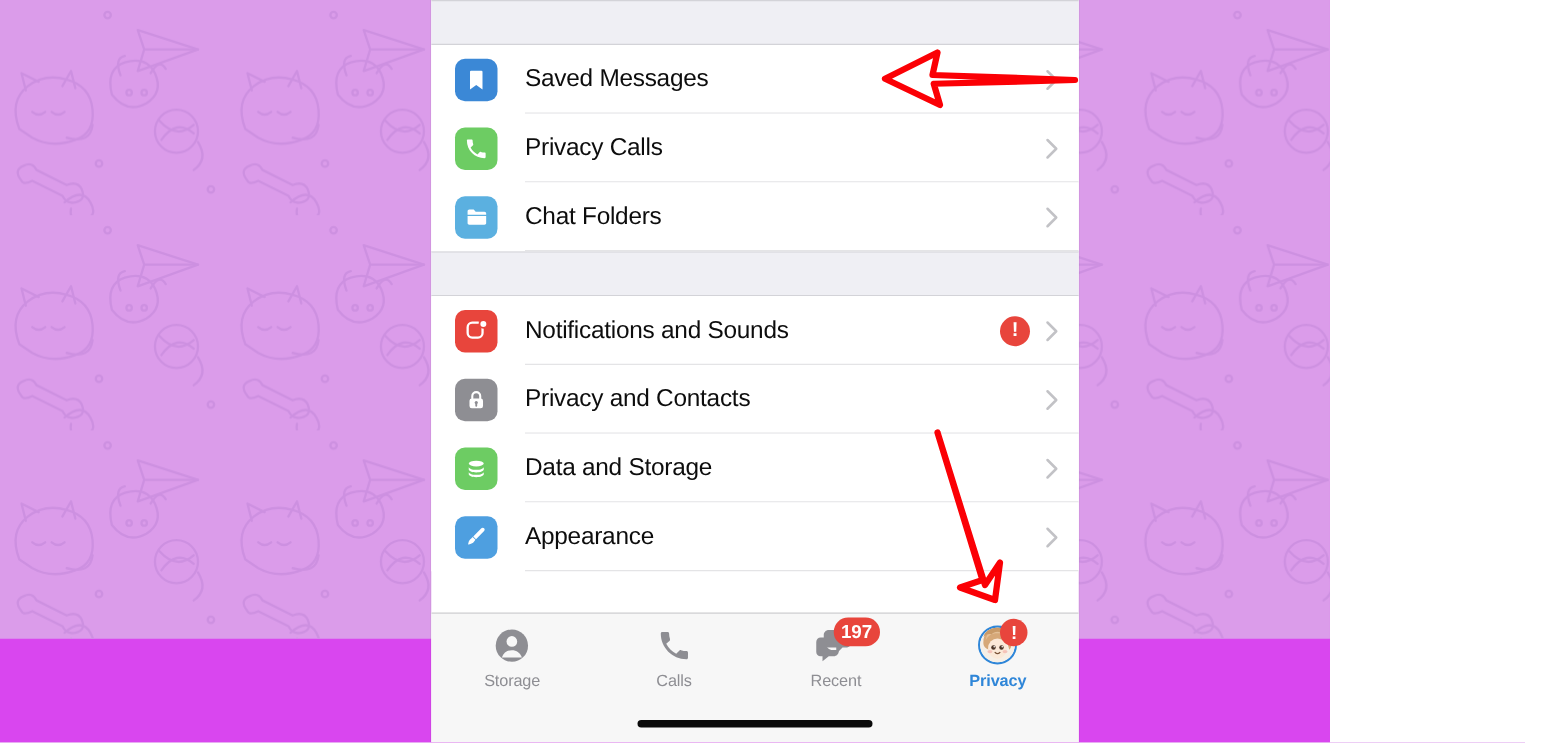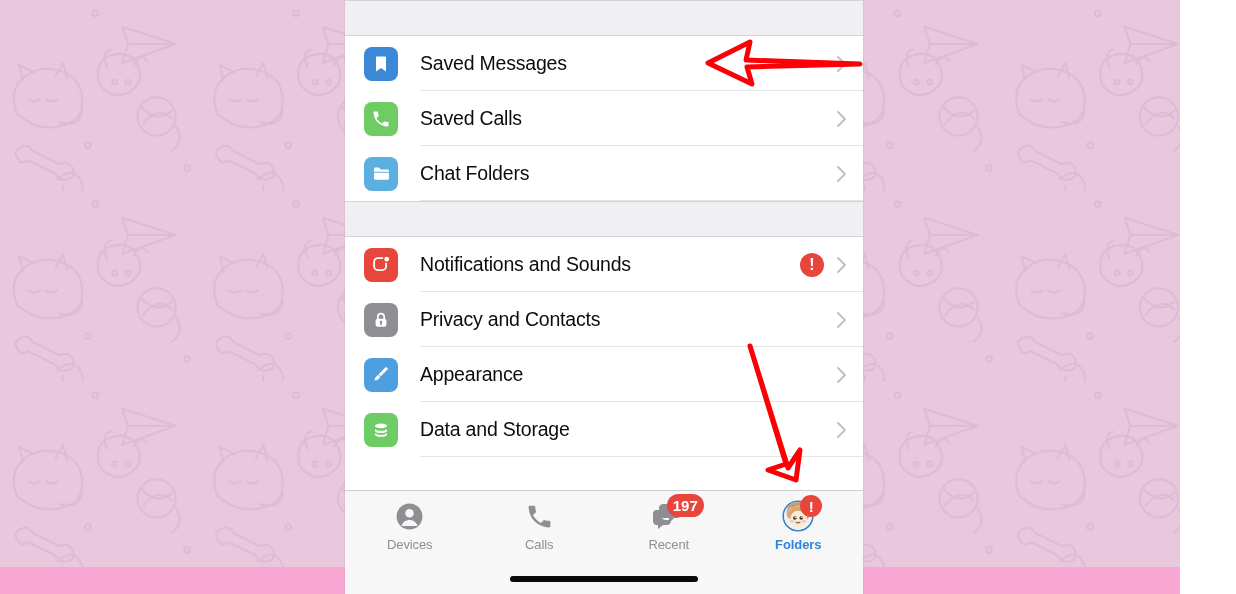--- a/index.html
+++ b/index.html
@@ -6,23 +6,23 @@
 
   html, body {
     width: 1236px;
     height: 594px;
     overflow: hidden;
     font-family: "Liberation Sans", sans-serif;
   }
 
   #canvas {
     position: relative;
-    width: 1180px;
+    width: 1064px;
     height: 594px;
-    background-color: #f9a8d4;
+    background-color: #d946ef;
     overflow: hidden;
   }
 
   
   #wallpaper {
     position: absolute;
     inset: 0;
     opacity: 0.55;
   }
 
@@ -263,21 +263,21 @@
           <path d="M2 2 L9 9 L2 16"></path>
         </svg>
       </div>
 
       <div class="row">
         <div class="row-icon" style="background:#6dcc63">
           <svg width="20" height="20" viewBox="0 0 24 24" fill="#ffffff">
             <path d="M6.6 10.8c1.5 2.9 3.7 5.1 6.6 6.6l2.2-2.2c.3-.3.7-.4 1-.2 1.1.4 2.4.6 3.6.6.6 0 1 .4 1 1V20c0 .6-.4 1-1 1C10.6 21 3 13.4 3 4c0-.6.4-1 1-1h3.5c.6 0 1 .4 1 1 0 1.3.2 2.5.6 3.6.1.4 0 .8-.2 1.1l-2.3 2.1z"></path>
           </svg>
         </div>
-        <div class="row-label">Saved Calls</div>
+        <div class="row-label">Privacy Calls</div>
         <svg class="chevron" viewBox="0 0 11 18" fill="none" stroke="#c2c2c6" stroke-width="2" stroke-linecap="round" stroke-linejoin="round">
           <path d="M2 2 L9 9 L2 16"></path>
         </svg>
       </div>
 
 
       <div class="row last">
         <div class="row-icon" style="background:#5bb0e0">
           <svg width="21" height="21" viewBox="0 0 24 24" fill="#ffffff">
             <path d="M3.5 6.8c0-.9.7-1.6 1.6-1.6h4l1.8 2.2h8c.9 0 1.6.7 1.6 1.6v1H3.5v-3.2z"></path>
@@ -318,60 +318,60 @@
             <circle cx="12" cy="14.4" r="1.5" fill="#8e8e93" stroke="none"></circle>
             <path d="M12 15.3v2.2" stroke="#8e8e93" stroke-width="1.8"></path>
           </svg>
         </div>
         <div class="row-label">Privacy and Contacts</div>
         <svg class="chevron" viewBox="0 0 11 18" fill="none" stroke="#c2c2c6" stroke-width="2" stroke-linecap="round" stroke-linejoin="round">
           <path d="M2 2 L9 9 L2 16"></path>
         </svg>
       </div>
 
-      <div class="row last">
-        <div class="row-icon" style="background:#4e9fe0">
-          <svg width="21" height="21" viewBox="0 0 24 24" fill="#ffffff">
-            <path d="M18.6 4.2c.7.7.7 1.8 0 2.5l-7.4 7.4-2.5-2.5 7.4-7.4c.7-.7 1.8-.7 2.5 0z"></path>
-            <path d="M8.2 12.2l2.5 2.5-1.4 1.8c-.9 1.2-2.3 2-3.8 2.2l-1.6.2.4-1.6c.3-1.5 1.1-2.8 2.3-3.7z"></path>
-          </svg>
-        </div>
-        <div class="row-label">Appearance</div>
-        <svg class="chevron" viewBox="0 0 11 18" fill="none" stroke="#c2c2c6" stroke-width="2" stroke-linecap="round" stroke-linejoin="round">
-          <path d="M2 2 L9 9 L2 16"></path>
-        </svg>
-      </div>
-
       <div class="row">
         <div class="row-icon" style="background:#6dcc63">
           <svg width="20" height="20" viewBox="0 0 24 24" fill="#ffffff">
             <ellipse cx="12" cy="7" rx="7.2" ry="2.8"></ellipse>
             <path d="M4.8 10.2c0 1.5 3.2 2.8 7.2 2.8s7.2-1.3 7.2-2.8v2.6c0 1.5-3.2 2.8-7.2 2.8s-7.2-1.3-7.2-2.8z"></path>
             <path d="M4.8 15c0 1.5 3.2 2.8 7.2 2.8s7.2-1.3 7.2-2.8v2.3c0 1.5-3.2 2.8-7.2 2.8s-7.2-1.3-7.2-2.8z"></path>
           </svg>
         </div>
         <div class="row-label">Data and Storage</div>
         <svg class="chevron" viewBox="0 0 11 18" fill="none" stroke="#c2c2c6" stroke-width="2" stroke-linecap="round" stroke-linejoin="round">
           <path d="M2 2 L9 9 L2 16"></path>
         </svg>
       </div>
 
+      <div class="row last">
+        <div class="row-icon" style="background:#4e9fe0">
+          <svg width="21" height="21" viewBox="0 0 24 24" fill="#ffffff">
+            <path d="M18.6 4.2c.7.7.7 1.8 0 2.5l-7.4 7.4-2.5-2.5 7.4-7.4c.7-.7 1.8-.7 2.5 0z"></path>
+            <path d="M8.2 12.2l2.5 2.5-1.4 1.8c-.9 1.2-2.3 2-3.8 2.2l-1.6.2.4-1.6c.3-1.5 1.1-2.8 2.3-3.7z"></path>
+          </svg>
+        </div>
+        <div class="row-label">Appearance</div>
+        <svg class="chevron" viewBox="0 0 11 18" fill="none" stroke="#c2c2c6" stroke-width="2" stroke-linecap="round" stroke-linejoin="round">
+          <path d="M2 2 L9 9 L2 16"></path>
+        </svg>
+      </div>
+
     </div>
 
     <div id="tabbar">
 
       <div class="tab">
         <div class="tab-icon">
           <svg width="31" height="31" viewBox="0 0 24 24" fill="#8e8e93">
             <circle cx="12" cy="12" r="10"></circle>
             <circle cx="12" cy="9.4" r="3.3" fill="#f7f7f7"></circle>
             <path d="M5.8 19.4c.9-3 3.3-4.6 6.2-4.6s5.3 1.6 6.2 4.6z" fill="#f7f7f7"></path>
           </svg>
         </div>
-        <div class="tab-label">Devices</div>
+        <div class="tab-label">Storage</div>
       </div>
 
       <div class="tab">
         <div class="tab-icon">
           <svg width="29" height="29" viewBox="0 0 24 24" fill="#8e8e93">
             <path d="M6.6 10.8c1.5 2.9 3.7 5.1 6.6 6.6l2.2-2.2c.3-.3.7-.4 1-.2 1.1.4 2.4.6 3.6.6.6 0 1 .4 1 1V20c0 .6-.4 1-1 1C10.6 21 3 13.4 3 4c0-.6.4-1 1-1h3.5c.6 0 1 .4 1 1 0 1.3.2 2.5.6 3.6.1.4 0 .8-.2 1.1l-2.3 2.1z"></path>
           </svg>
         </div>
         <div class="tab-label">Calls</div>
       </div>
@@ -404,21 +404,21 @@
               <circle cx="15.2" cy="19.5" r="0.7" fill="#ffffff"></circle>
               <circle cx="22" cy="19.5" r="0.7" fill="#ffffff"></circle>
               <ellipse cx="11.6" cy="23.6" rx="2.1" ry="1.3" fill="#f3b6ae" opacity="0.75"></ellipse>
               <ellipse cx="24.4" cy="23.6" rx="2.1" ry="1.3" fill="#f3b6ae" opacity="0.75"></ellipse>
               <path d="M16 24.4q2 1.8 4 0" fill="none" stroke="#7a5438" stroke-width="1.1" stroke-linecap="round"></path>
               <path d="M6 11c2-6 6-9 12-9s10 3 12 9c-2-2-5-3-7-2-2-3-8-3-10 0-2-1-5 0-7 2z" fill="#c99a68"></path>
             </g>
           </svg>
           <div class="tab-badge dot">!</div>
         </div>
-        <div class="tab-label">Folders</div>
+        <div class="tab-label">Privacy</div>
       </div>
 
       <div id="home-indicator"></div>
     </div>
 
   </div>
 
   <svg class="annotation" id="arrow-left" viewBox="0 0 165 62" fill="none">
     <path d="M160 32 L46 28 L50 10 L8 31 L52 52 L47 35 L160 32 Z" fill="#ffffff" fill-opacity="0" stroke="#fb0005" stroke-width="5" stroke-linejoin="round" stroke-linecap="round"></path>
   </svg>

